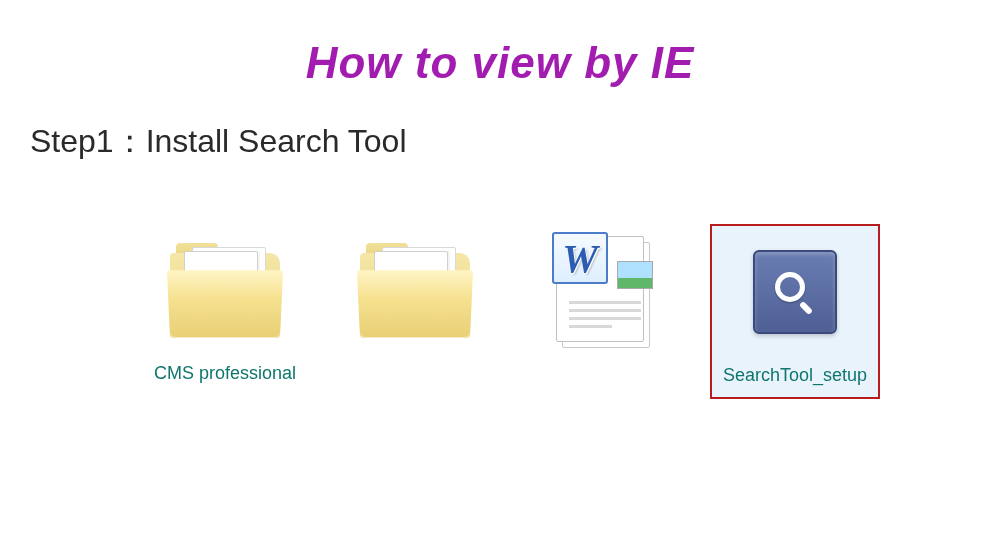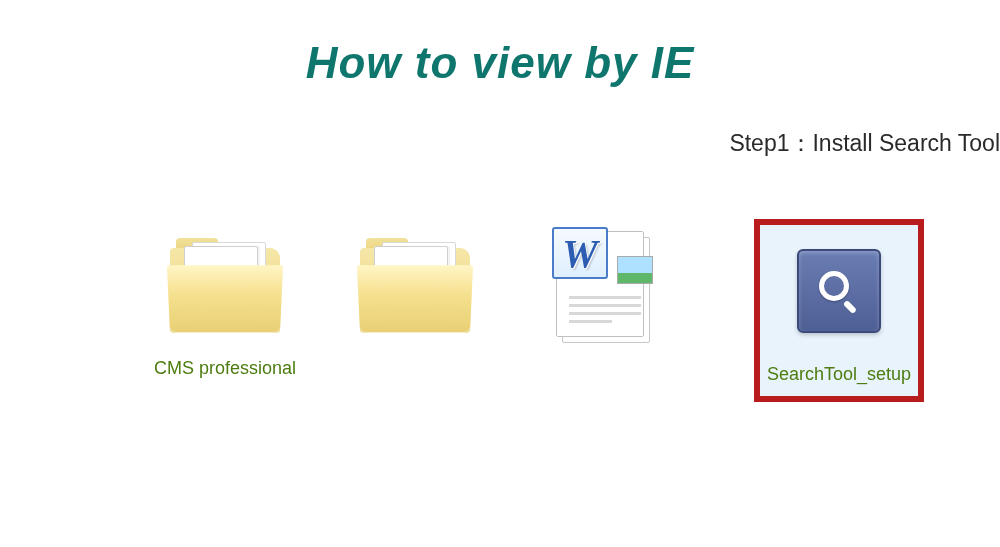--- a/index.html
+++ b/index.html
@@ -8,61 +8,59 @@
     height: 547px;
     background: #ffffff;
     font-family: Arial, "Microsoft YaHei", sans-serif;
     overflow: hidden;
   }
   .title {
     text-align: center;
     font-size: 44px;
     font-weight: bold;
     font-style: italic;
-    color: #0f766e;
+    color: #a21caf;
     margin-top: 38px;
     letter-spacing: 1px;
   }
   .step {
-    font-size: 23px;
+    font-size: 32px;
     color: #2a2a2a;
-    margin-top: 40px;
+    margin-top: 32px;
     margin-left: 30px;
-    text-align: right;
   }
   .icon-row {
     display: flex;
     margin-top: 60px;
     margin-left: 140px;
     gap: 20px;
   }
   .file-item {
     width: 170px;
     display: flex;
     flex-direction: column;
     align-items: center;
     padding: 6px 4px 10px 4px;
     cursor: default;
   }
   .file-item.selected {
     background: #e8f3fc;
-    border: 6px solid #b91c1c;
-    margin-left: 44px;
+    border: 2px solid #b91c1c;
   }
   .icon-slot {
     width: 130px;
     height: 120px;
     display: flex;
     align-items: center;
     justify-content: center;
     position: relative;
   }
   .file-label {
     font-size: 18px;
-    color: #4d7c0f;
+    color: #0f766e;
     text-align: center;
     margin-top: 12px;
     line-height: 1.25;
     max-width: 160px;
   }
 
   
   .folder {
     position: relative;
     width: 110px;

